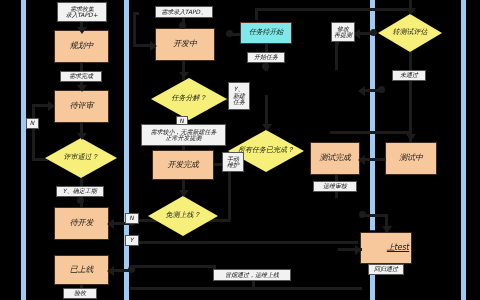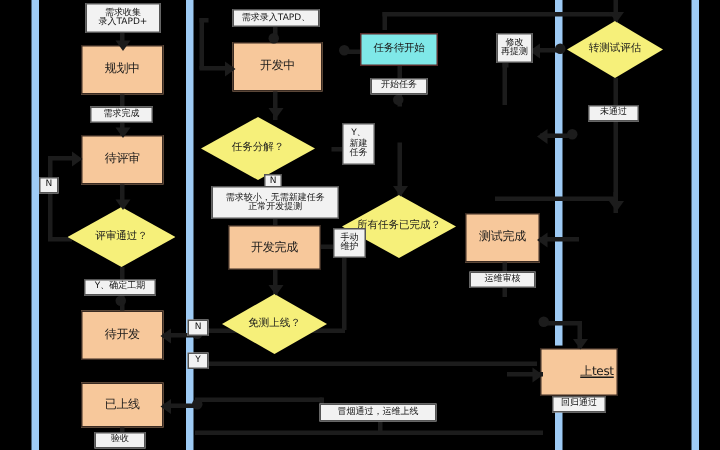--- a/index.html
+++ b/index.html
@@ -1,18 +1,19 @@
 <!DOCTYPE html>
 <html><head>
 <meta charset="utf-8">
 <style>
   html,body{margin:0;padding:0;background:#000;}
   #canvas{
     position:relative;width:474px;height:300px;background:#000;overflow:hidden;
     font-family:"DejaVu Sans","Liberation Sans",sans-serif;
+    font-style:italic;
   }
   .lane{position:absolute;top:0;height:300px;width:5px;background:#9ecbf5;}
   .node{
     position:absolute;box-sizing:border-box;
     display:flex;align-items:center;justify-content:center;text-align:center;
     color:#1a1a1a;line-height:1.05;letter-spacing:-.2px;
     border:1px solid #3a2b22;
   }
   .proc{background:#f7c89b;box-shadow:1.5px 1.5px 0 #000,-1.5px -1.5px 0 #000,1.5px -1.5px 0 #000,-1.5px 1.5px 0 #000;}
   .task{background:#7fe8e8;border-color:#5a2a2a;box-shadow:1.5px 1.5px 0 #000,-1.5px -1.5px 0 #000,1.5px -1.5px 0 #000,-1.5px 1.5px 0 #000;}
@@ -99,21 +100,21 @@
   <div class="node proc" style="left:155px;top:28px;width:60px;height:33px;font-size:8px">开发中</div>
 
   <div class="edge h" style="left:133px;top:44px;width:22px"></div>
   <div class="arr ar" style="left:150px;top:41px"></div>
   <div class="edge v" style="left:133px;top:12px;height:34px"></div>
   <div class="edge h" style="left:133px;top:12px;width:6px"></div>
 
   <div class="edge v" style="left:182px;top:61px;height:19px"></div>
   <div class="arr ad" style="left:179px;top:72px"></div>
 
-  <div class="dia" style="left:134px;top:78px;width:76px;height:42px">
+  <div class="dia" style="left:151px;top:78px;width:76px;height:42px">
     <div class="sh"></div>
     <div class="tx" style="font-size:7px">任务分解？</div>
   </div>
 
   <div class="edge h" style="left:221px;top:98px;width:10px"></div>
   <div class="note" style="left:228px;top:82px;width:22px;height:28px;font-size:6px;white-space:pre-line;line-height:1.15">Y、
 新建
 任务</div>
 
   <div class="note" style="left:176px;top:116px;width:12px;height:10px;font-size:6px">N</div>
@@ -179,20 +180,21 @@
   <div class="edge h" style="left:330px;top:131px;width:82px"></div>
 
   <div class="edge v" style="left:335px;top:42px;height:28px"></div>
   <div class="edge h" style="left:335px;top:42px;width:4px"></div>
 
   <div class="edge h" style="left:360px;top:89px;width:22px"></div>
   <div class="arr al" style="left:358px;top:86px"></div>
   <div class="dot" style="left:378px;top:86px"></div>
 
   <div class="node proc" style="left:310px;top:142px;width:50px;height:33px;font-size:8px">测试完成</div>
+  <div class="node proc" style="left:385px;top:142px;width:52px;height:33px;font-size:8px">测试中</div>
 
   <div class="edge h" style="left:360px;top:158px;width:26px"></div>
   <div class="arr al" style="left:358px;top:155px"></div>
   <div class="edge v" style="left:409px;top:128px;height:14px"></div>
   <div class="arr ad" style="left:406px;top:134px"></div>
 
   <div class="edge v" style="left:335px;top:175px;height:8px"></div>
   <div class="note" style="left:313px;top:181px;width:44px;height:11px;font-size:6px">运维审核</div>
   <div class="edge v" style="left:335px;top:192px;height:6px"></div>
 

